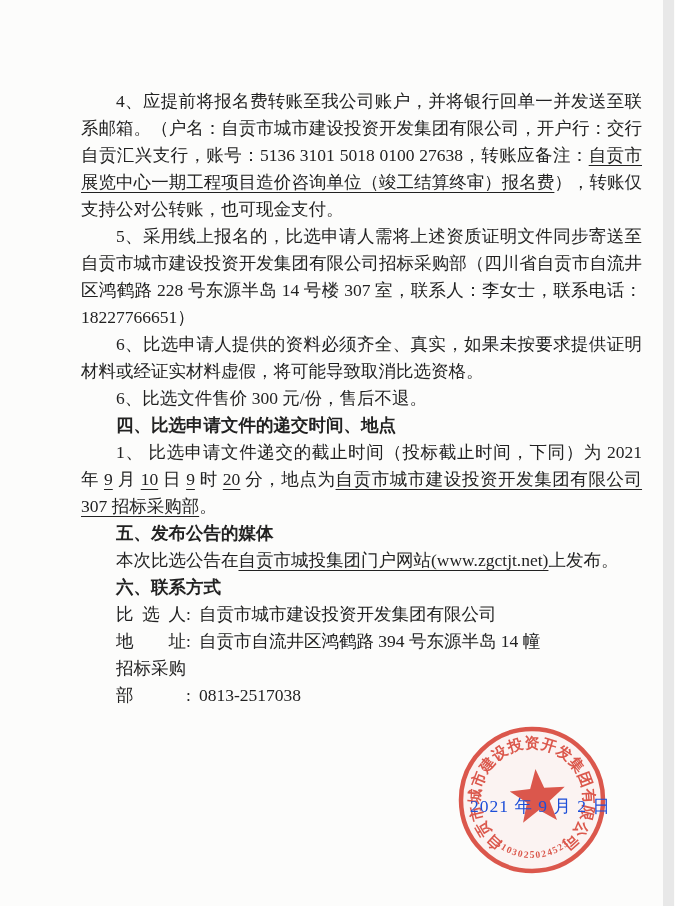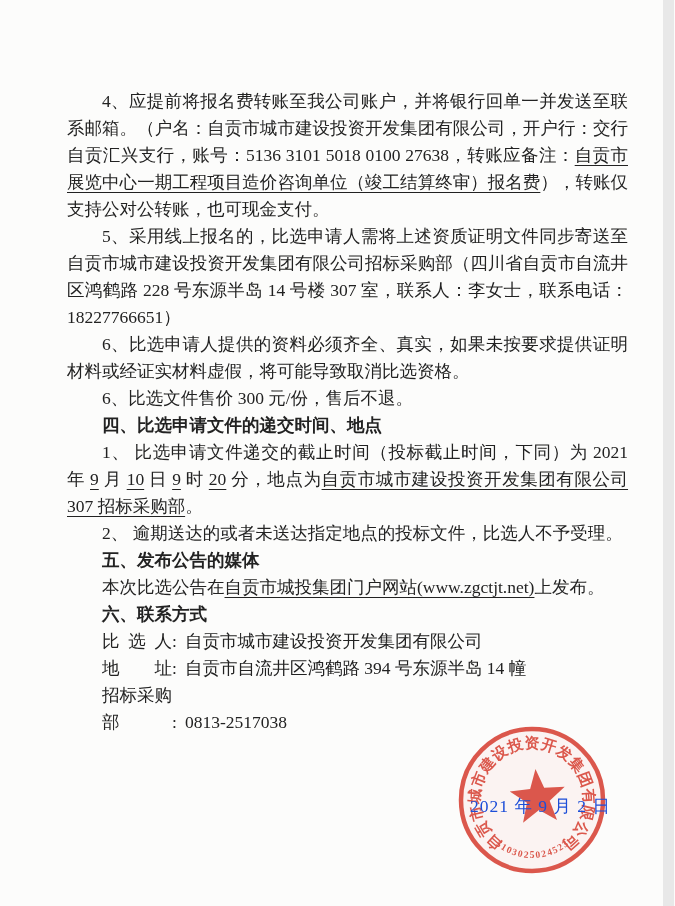--- a/index.html
+++ b/index.html
@@ -9,21 +9,21 @@
     background:#fcfcfb;
     overflow:hidden;
     font-family:"Liberation Serif","DejaVu Serif",serif;
     color:#222222;
   }
   .scan-edge{
     position:absolute;right:1px;top:0;width:11px;height:100%;
     background:#e8e8e8;
   }
   .content{
-    position:absolute;left:67px;top:88px;width:561px;
+    position:absolute;left:81px;top:88px;width:561px;
     font-size:17.5px;line-height:27px;
     text-align:justify;
   }
   .para{text-indent:2em;}
   .heading{text-indent:2em;font-weight:bold;}
   .u{
     text-decoration:underline;
     text-underline-offset:4px;
     text-decoration-thickness:1px;
   }
@@ -47,21 +47,20 @@
 <body>
 
 <div class="page">
   <div class="content">
       <div class="para"><span>4、应提前将报名费转账至我公司账户，并将银行回单一并发送至联系邮箱。（户名：自贡市城市建设投资开发集团有限公司，开户行：交行自贡汇兴支行，账号：5136 3101 5018 0100 27638，转账应备注：</span><span class="u">自贡市展览中心一期工程项目造价咨询单位（竣工结算终审）报名费</span><span>），转账仅支持公对公转账，也可现金支付。</span></div>
       <div class="para"><span>5、采用线上报名的，比选申请人需将上述资质证明文件同步寄送至自贡市城市建设投资开发集团有限公司招标采购部（四川省自贡市自流井区鸿鹤路 228 号东源半岛 14 号楼 307 室，联系人：李女士，联系电话：18227766651）</span></div>
       <div class="para"><span>6、比选申请人提供的资料必须齐全、真实，如果未按要求提供证明材料或经证实材料虚假，将可能导致取消比选资格。</span></div>
       <div class="para"><span>6、比选文件售价 300 元/份，售后不退。</span></div>
       <div class="heading"><span>四、比选申请文件的递交时间、地点</span></div>
       <div class="para"><span>1、 比选申请文件递交的截止时间（投标截止时间，下同）为 2021 年 </span><span class="u">9</span><span> 月 </span><span class="u">10</span><span> 日 </span><span class="u">9</span><span> 时 </span><span class="u">20</span><span> 分，地点为</span><span class="u">自贡市城市建设投资开发集团有限公司 307 招标采购部</span><span>。</span></div>
-      <div class="para"><span>2、 逾期送达的或者未送达指定地点的投标文件，比选人不予受理。</span></div>
       <div class="heading"><span>五、发布公告的媒体</span></div>
       <div class="para"><span>本次比选公告在</span><span class="u">自贡市城投集团门户网站(www.zgctjt.net)</span><span>上发布。</span></div>
       <div class="heading"><span>六、联系方式</span></div>
       <div class="contact-row"><span class="contact-label">比选人</span><span class="contact-colon">:</span><span class="contact-value">自贡市城市建设投资开发集团有限公司</span></div>
       <div class="contact-row"><span class="contact-label">地址</span><span class="contact-colon">:</span><span class="contact-value">自贡市自流井区鸿鹤路 394 号东源半岛 14 幢</span></div>
       <div class="contact-row"><span class="contact-label">招标采购部</span><span class="contact-colon">:</span><span class="contact-value">0813-2517038</span></div>
     </div>
 
   <svg class="seal" viewBox="0 0 168 168" xmlns="http://www.w3.org/2000/svg">
       <circle cx="82" cy="82" r="69" fill="rgba(220,90,80,0.06)"></circle>

